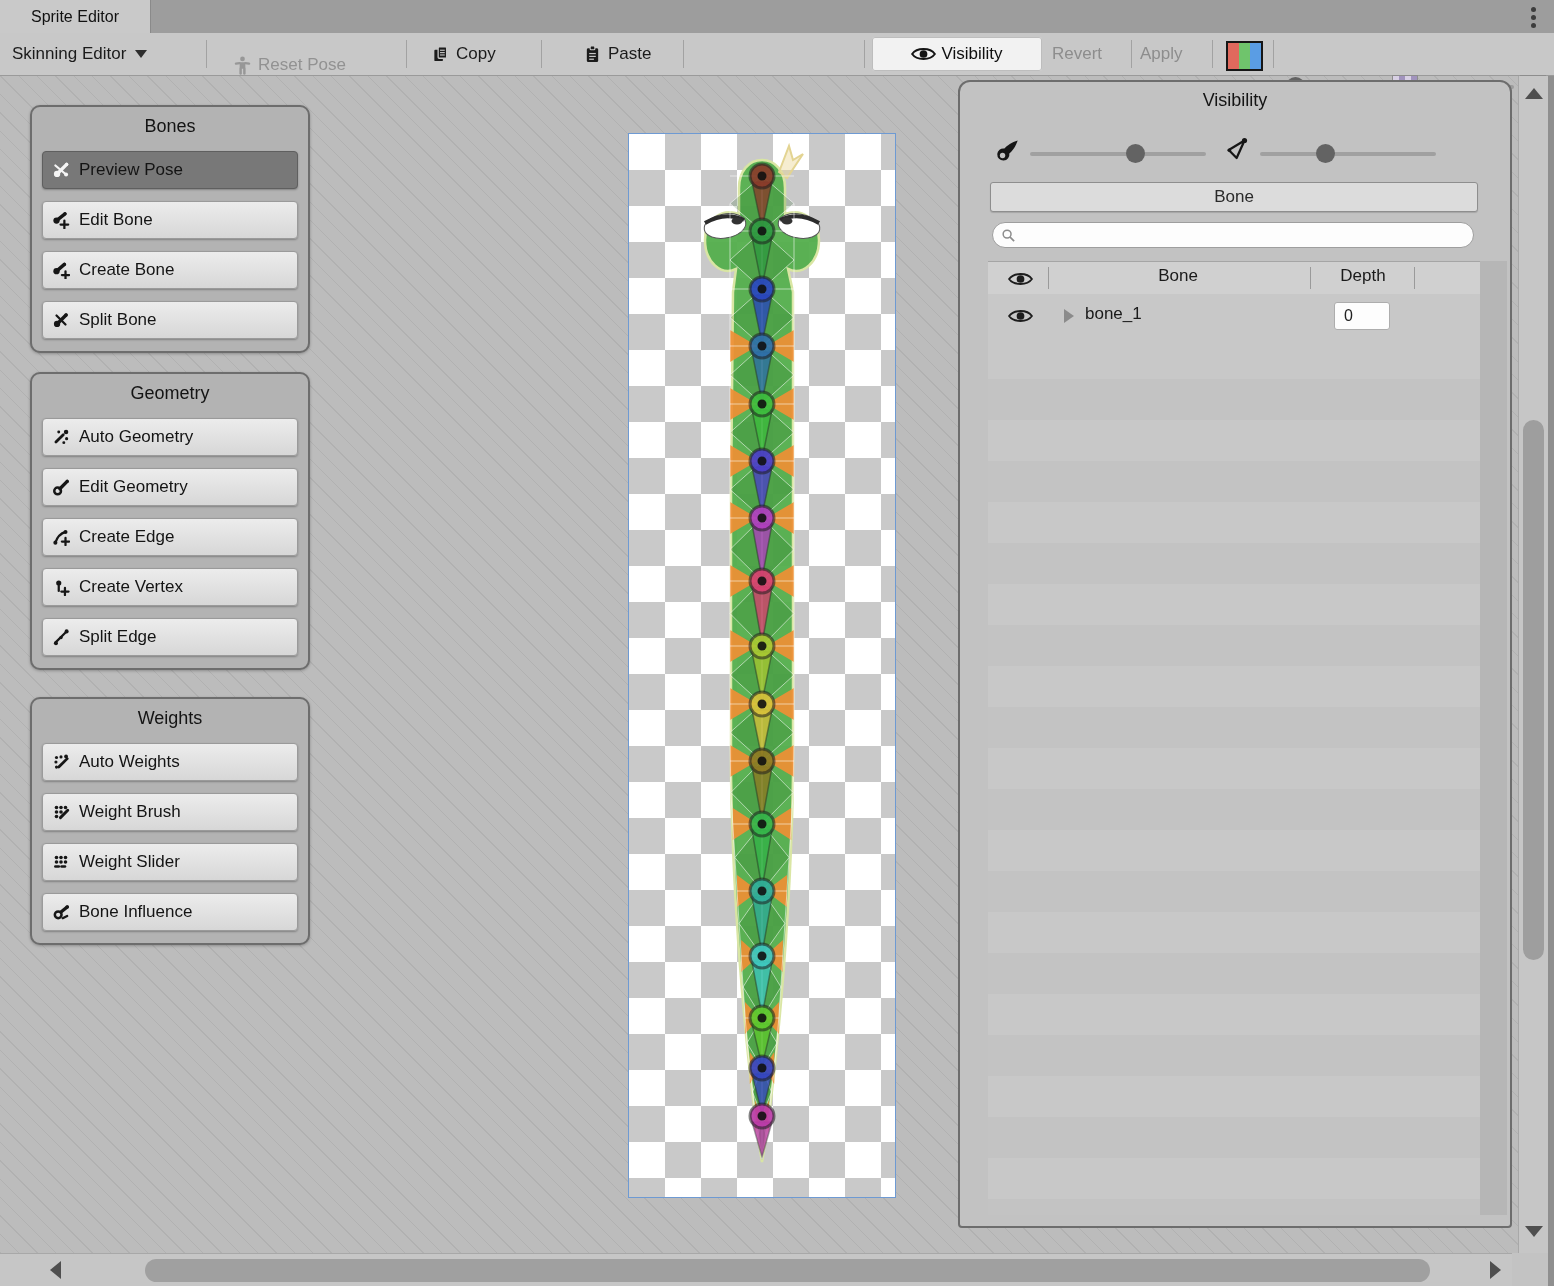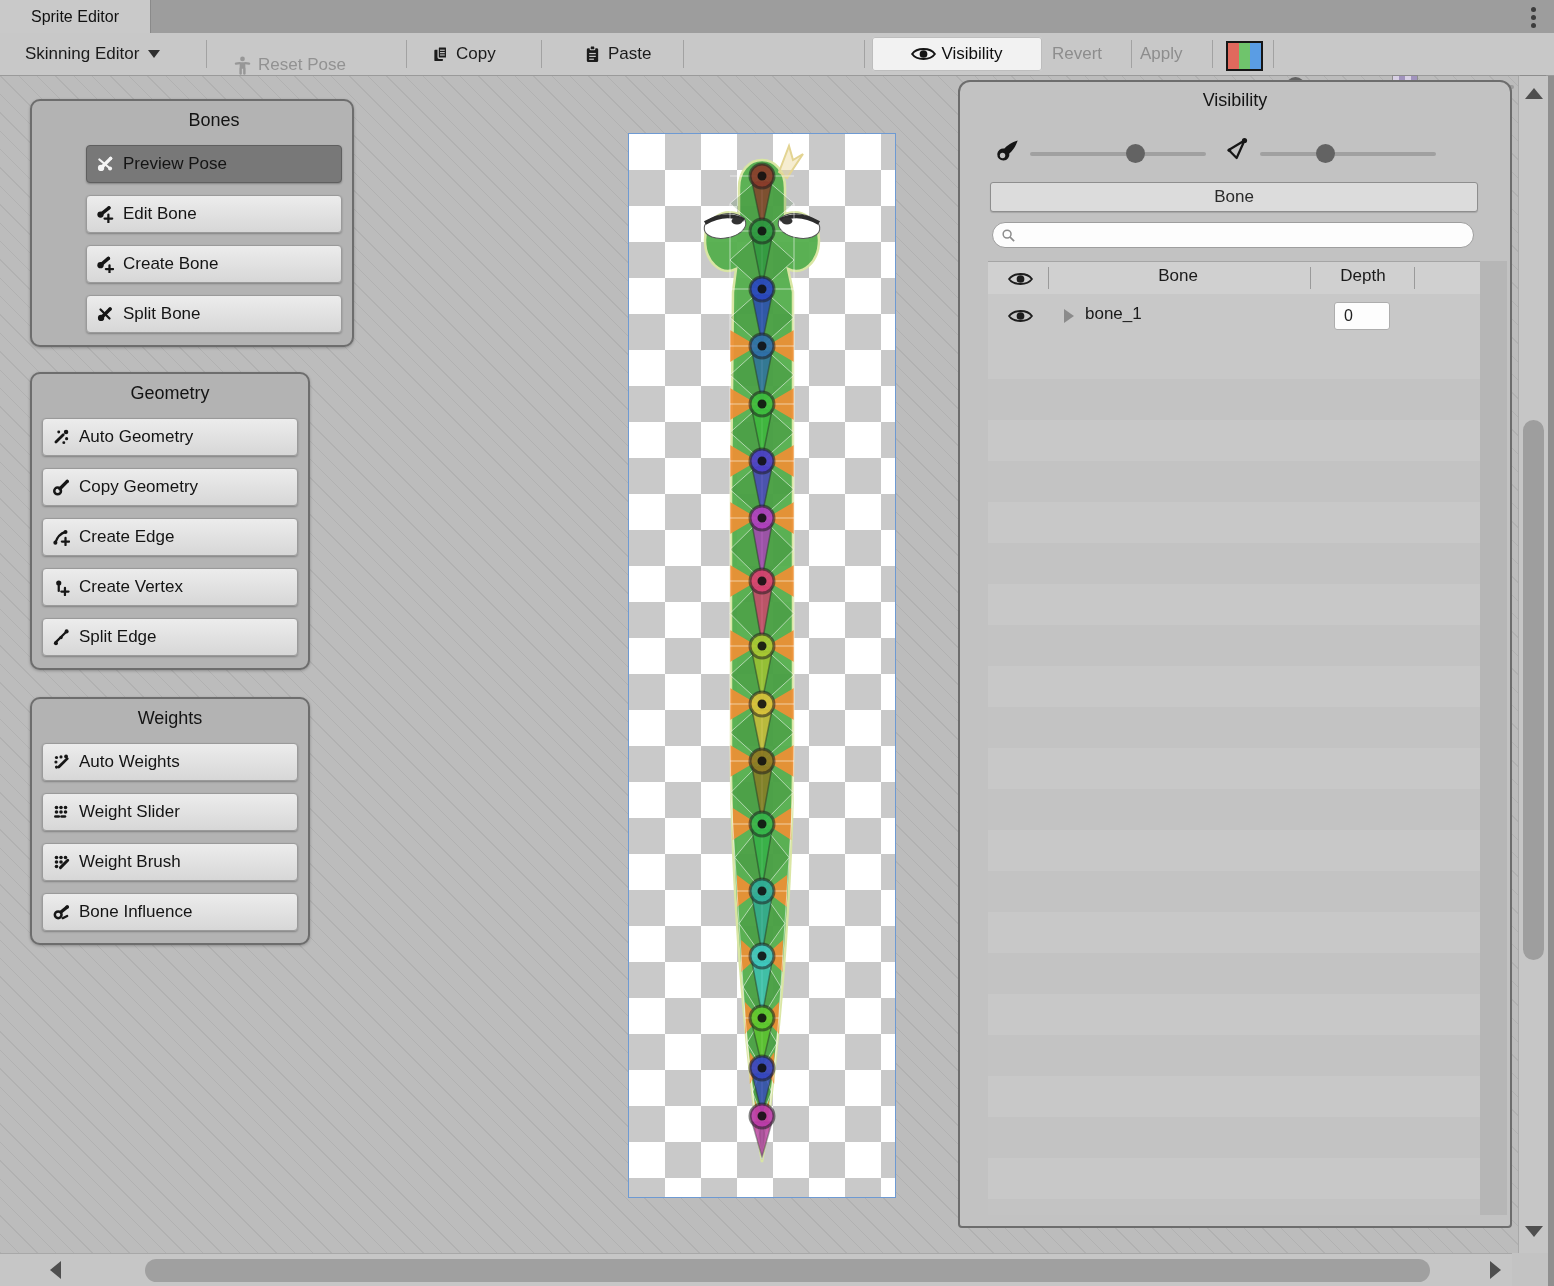--- a/index.html
+++ b/index.html
@@ -41,21 +41,21 @@
 
   
   .tool-panel{position:absolute;left:30px;width:276px;background:#b3b3b3;border:2px solid #6d6d6d;border-radius:10px;box-shadow:0 1px 3px rgba(0,0,0,.25);}
   .tool-panel h3{margin:9px 0 14px 0;text-align:center;font-size:18px;font-weight:normal;color:#141414;}
   .tool-btn{position:relative;margin:8px 10px 12px 10px;height:36px;border-radius:4px;
     background:linear-gradient(#ececec,#d7d7d7);border:1px solid #9a9a9a;box-shadow:0 1px 2px rgba(0,0,0,.28);
     display:flex;align-items:center;gap:9px;padding:0 9px;font-size:17px;color:#141414;}
   .tool-btn .ic{width:18px;height:18px;display:flex;align-items:center;justify-content:center;color:#161616;}
   .tool-btn.selected{background:#787878;border-color:#5f5f5f;}
   .tool-btn.selected .ic{color:#f5f5f5;}
-  #panel-bones{top:99px;padding-left:44px;}
+  #panel-bones{top:105px;}
   #panel-geometry{top:372px;}
   #panel-weights{top:697px;}
 
   
   #sprite-canvas{position:absolute;left:628px;top:133px;width:266px;height:1063px;border:1px solid #6e9ad3;}
   #sprite-canvas svg{display:block;}
 
   
   #vis-panel{position:absolute;left:958px;top:80px;width:554px;height:1148px;background:#c2c2c2;
     border:2px solid #6d6d6d;border-radius:12px 12px 4px 4px;box-sizing:border-box;}
@@ -99,21 +99,21 @@
 <div id="tabbar">
   <div id="active-tab">Sprite Editor</div>
   <div id="kebab">
       <i></i>
       <i></i>
       <i></i>
     </div>
 </div>
 
 <div id="toolbar">
-  <div class="tb-item" style="left:12px;margin-left:13px;">
+  <div class="tb-item" style="left:12px;">
     <span>Skinning Editor</span>
     <span class="dd-arrow"></span>
   </div>
   <div class="sep" style="left:206px;"></div>
   <div class="tb-item disabled" style="left:234px;align-items:flex-end;">
     <span class="ic" style="color:#979797;">
         <svg width="17" height="19" viewBox="0 0 18 20" xmlns="http://www.w3.org/2000/svg">
           <circle cx="9" cy="3" r="2.5" fill="currentColor"></circle>
           <rect x="6" y="6.5" width="6" height="7" rx="1.2" fill="currentColor"></rect>
           <line x1="2" y1="8" x2="6" y2="7.5" stroke="currentColor" stroke-width="2.4" stroke-linecap="round"></line>
@@ -251,21 +251,21 @@
         <span>Auto Geometry</span>
       </div>
       <div class="tool-btn">
         <span class="ic">
           <svg width="18" height="18" viewBox="0 0 16 16" xmlns="http://www.w3.org/2000/svg">
             <circle cx="5" cy="11.5" r="3" fill="none" stroke="currentColor" stroke-width="2.2"></circle>
             <line x1="7" y1="9.5" x2="13.5" y2="3" stroke="currentColor" stroke-width="3" stroke-linecap="round"></line>
             <circle cx="13.5" cy="3" r="1.4" fill="currentColor"></circle>
           </svg>
         </span>
-        <span>Copy Geometry</span>
+        <span>Edit Geometry</span>
       </div>
       <div class="tool-btn">
         <span class="ic">
           <svg width="18" height="18" viewBox="0 0 16 16" xmlns="http://www.w3.org/2000/svg">
             <path d="M3,13 Q5.5,5.5 12,3.5" fill="none" stroke="currentColor" stroke-width="2"></path>
             <circle cx="12" cy="3.5" r="1.8" fill="currentColor"></circle>
             <circle cx="3" cy="13" r="1.8" fill="currentColor"></circle>
             <line x1="8.8" y1="12" x2="15.2" y2="12" stroke="currentColor" stroke-width="2" stroke-linecap="round"></line>
             <line x1="12" y1="8.8" x2="12" y2="15.2" stroke="currentColor" stroke-width="2" stroke-linecap="round"></line>
           </svg>
@@ -304,49 +304,49 @@
           <svg width="18" height="18" viewBox="0 0 16 16" xmlns="http://www.w3.org/2000/svg">
             <circle cx="4" cy="4" r="1.4" fill="currentColor"></circle>
             <circle cx="8" cy="3.5" r="1.4" fill="currentColor"></circle>
             <circle cx="12.5" cy="3" r="1.7" fill="currentColor"></circle>
             <circle cx="3.5" cy="8" r="1.4" fill="currentColor"></circle>
             <circle cx="4" cy="12.5" r="1.4" fill="currentColor"></circle>
             <line x1="6" y1="12.5" x2="13.5" y2="5" stroke="currentColor" stroke-width="2.5" stroke-linecap="round"></line>
           </svg>
         </span>
         <span>Auto Weights</span>
+      </div>
+      <div class="tool-btn">
+        <span class="ic">
+          <svg width="18" height="18" viewBox="0 0 16 16" xmlns="http://www.w3.org/2000/svg">
+            <circle cx="4" cy="4" r="1.6" fill="currentColor"></circle>
+            <circle cx="8" cy="4" r="1.6" fill="currentColor"></circle>
+            <circle cx="12" cy="4" r="1.6" fill="currentColor"></circle>
+            <circle cx="4" cy="8" r="1.6" fill="currentColor"></circle>
+            <circle cx="8" cy="8" r="1.6" fill="currentColor"></circle>
+            <circle cx="4" cy="12" r="1.6" fill="currentColor"></circle>
+            <line x1="7.5" y1="13" x2="14" y2="6.5" stroke="currentColor" stroke-width="2.6" stroke-linecap="round"></line>
+          </svg>
+        </span>
+        <span>Weight Brush</span>
       </div>
       <div class="tool-btn">
         <span class="ic">
           <svg width="18" height="18" viewBox="0 0 16 16" xmlns="http://www.w3.org/2000/svg">
             <circle cx="4" cy="4" r="1.6" fill="currentColor"></circle>
             <circle cx="8" cy="4" r="1.6" fill="currentColor"></circle>
             <circle cx="12" cy="4" r="1.6" fill="currentColor"></circle>
             <circle cx="4" cy="8" r="1.6" fill="currentColor"></circle>
             <circle cx="8" cy="8" r="1.6" fill="currentColor"></circle>
             <circle cx="12" cy="8" r="1.6" fill="currentColor"></circle>
             <line x1="3" y1="12" x2="6" y2="12" stroke="currentColor" stroke-width="2.4" stroke-linecap="round"></line>
             <line x1="8.5" y1="12" x2="11.5" y2="12" stroke="currentColor" stroke-width="2.4" stroke-linecap="round"></line>
           </svg>
         </span>
         <span>Weight Slider</span>
-      </div>
-      <div class="tool-btn">
-        <span class="ic">
-          <svg width="18" height="18" viewBox="0 0 16 16" xmlns="http://www.w3.org/2000/svg">
-            <circle cx="4" cy="4" r="1.6" fill="currentColor"></circle>
-            <circle cx="8" cy="4" r="1.6" fill="currentColor"></circle>
-            <circle cx="12" cy="4" r="1.6" fill="currentColor"></circle>
-            <circle cx="4" cy="8" r="1.6" fill="currentColor"></circle>
-            <circle cx="8" cy="8" r="1.6" fill="currentColor"></circle>
-            <circle cx="4" cy="12" r="1.6" fill="currentColor"></circle>
-            <line x1="7.5" y1="13" x2="14" y2="6.5" stroke="currentColor" stroke-width="2.6" stroke-linecap="round"></line>
-          </svg>
-        </span>
-        <span>Weight Brush</span>
       </div>
       <div class="tool-btn">
         <span class="ic">
           <svg width="18" height="18" viewBox="0 0 16 16" xmlns="http://www.w3.org/2000/svg">
             <circle cx="5.5" cy="10.5" r="3" fill="none" stroke="currentColor" stroke-width="2.2"></circle>
             <line x1="8" y1="8" x2="13.5" y2="3.5" stroke="currentColor" stroke-width="3" stroke-linecap="round"></line>
             <circle cx="13.5" cy="3.5" r="1.6" fill="currentColor"></circle>
             <line x1="9.5" y1="13.5" x2="13.5" y2="11.5" stroke="currentColor" stroke-width="2" stroke-linecap="round"></line>
           </svg>
         </span>

